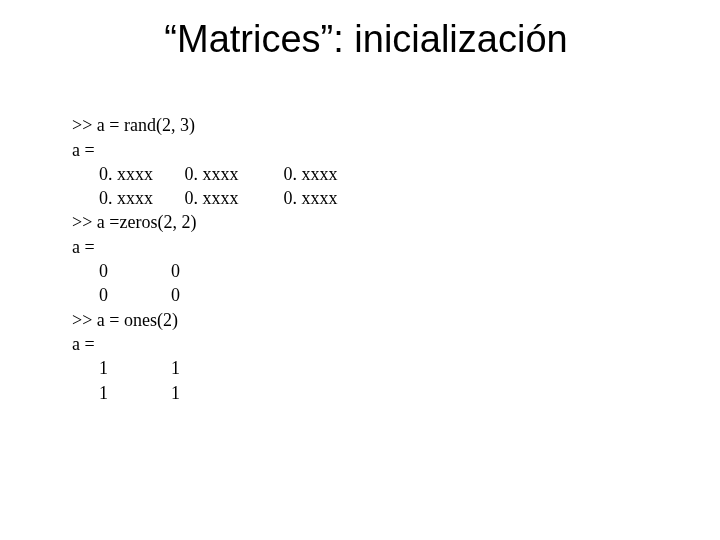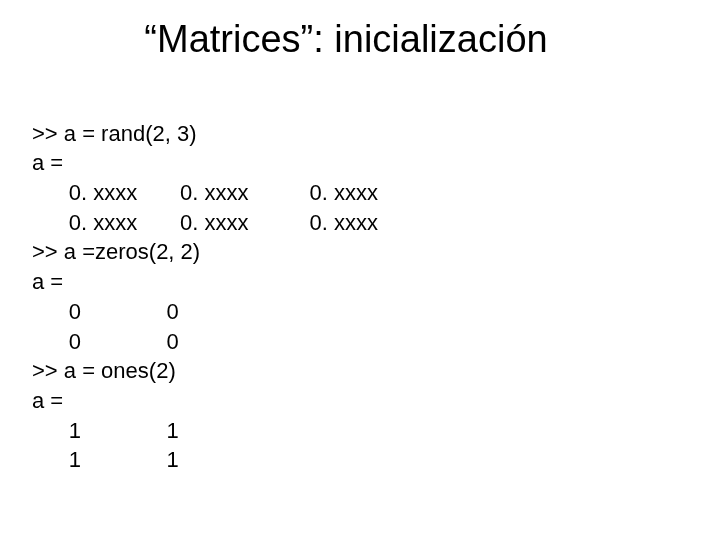--- a/index.html
+++ b/index.html
@@ -8,33 +8,33 @@
     width: 720px;
     height: 540px;
     background: #fff;
     font-family: Arial, Helvetica, sans-serif;
     color: #000;
   }
   .slide {
     width: 720px;
     height: 428px;
     box-sizing: border-box;
-    padding: 18px 60px 0 32px;
+    padding: 18px 60px 0 72px;
   }
   .title {
     text-align: center;
     font-size: 38px;
     font-weight: 400;
     margin: 0 0 28px 0;
   }
   .code {
-    font-size: 22px;
+    font-size: 18px;
     line-height: 1.35;
     white-space: pre;
-    font-family: Liberation Sans, sans-serif;
+    font-family: Liberation Serif, serif;
   }
 </style>
 </head>
 <body>
 
 <div class="slide">
   <h1 class="title">“Matrices”: inicialización</h1>
   <div class="code">
 <span>&gt;&gt; a = rand(2, 3)</span>
 <span>a =</span>

